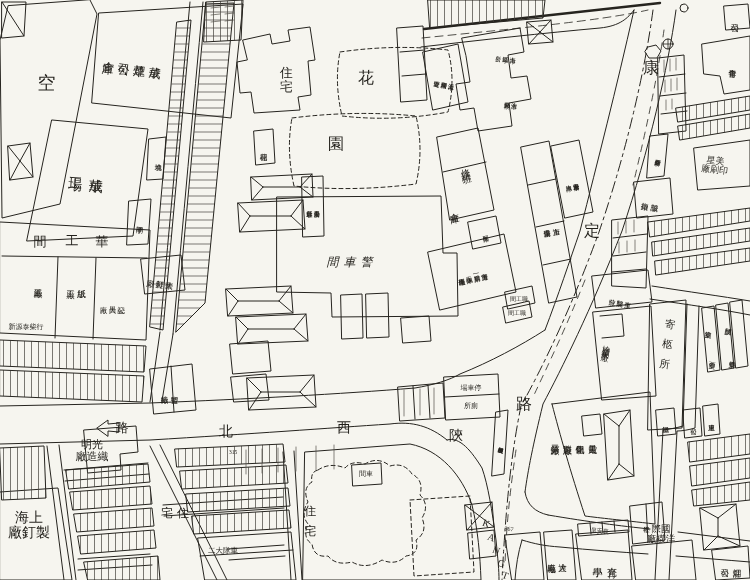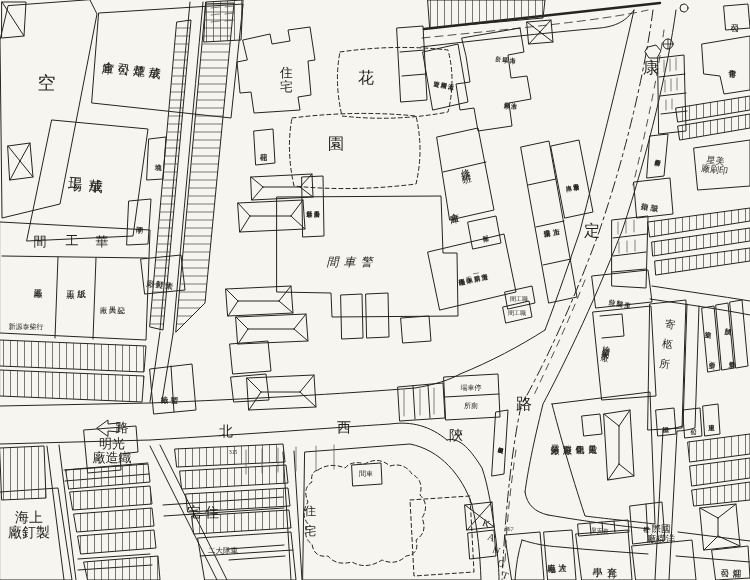--- a/index.html
+++ b/index.html
@@ -343,28 +343,28 @@
       </div>
       <div class="lbl hl" style="left: 366px; top: 475px; font-size: 7px; transform: translate(-50%, -50%);">
         <div>間車</div>
       </div>
       <div class="lbl" style="left: 233px; top: 453px; font-size: 5.5px; transform: translate(-50%, -50%);">315</div>
       <div class="lbl" style="left: 509px; top: 529px; font-size: 6px; transform: translate(-50%, -50%) rotate(10deg);">367</div>
       <div class="lbl hl" style="left: 600px; top: 531px; font-size: 6px; transform: translate(-50%, -50%) rotate(6deg);">
         <div>里安長</div>
       </div>
       <div class="lbl v" style="letter-spacing: 18px; left: 310px; top: 514px; font-size: 12px; transform: translate(-50%, -50%);">住宅</div>
-      <div class="lbl hl" style="left: 177px; top: 513px; font-size: 14px; transform: translate(-50%, -50%); margin-left: 28px;">
+      <div class="lbl hl" style="left: 177px; top: 513px; font-size: 12px; transform: translate(-50%, -50%);">
         <div style="letter-spacing: 4px;">宅住</div>
       </div>
       <div class="lbl hl" style="left: 29px; top: 526px; font-size: 14px; transform: translate(-50%, -50%);">
         <div>海上</div>
         <div>廠釘製</div>
       </div>
-      <div class="lbl hl" style="left: 112px; top: 451px; font-size: 13px; transform: translate(-50%, -50%);">
+      <div class="lbl hl" style="left: 92px; top: 451px; font-size: 11px; transform: translate(-50%, -50%);">
         <div>明光</div>
         <div>廠造織</div>
       </div>
       <div class="lbl hl" style="left: 223px; top: 551px; font-size: 7.5px; transform: translate(-50%, -50%);">
         <div>二大隊車</div>
       </div>
       <div class="lbl vc" style="gap: 2px; left: 169px; top: 390px; font-size: 7.5px; transform: translate(-50%, -50%);">
         <span>裕豐</span>
         <span>絲廠</span>
       </div>

